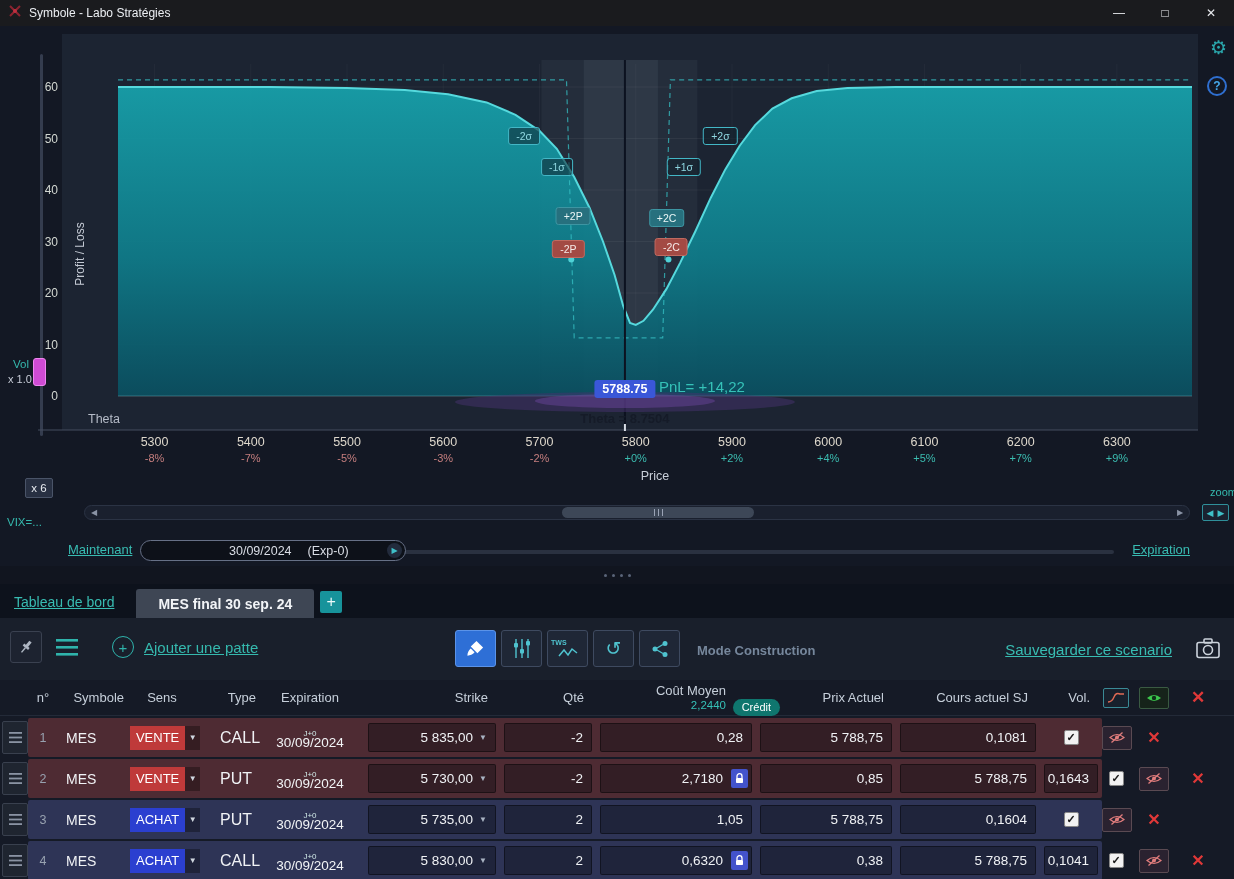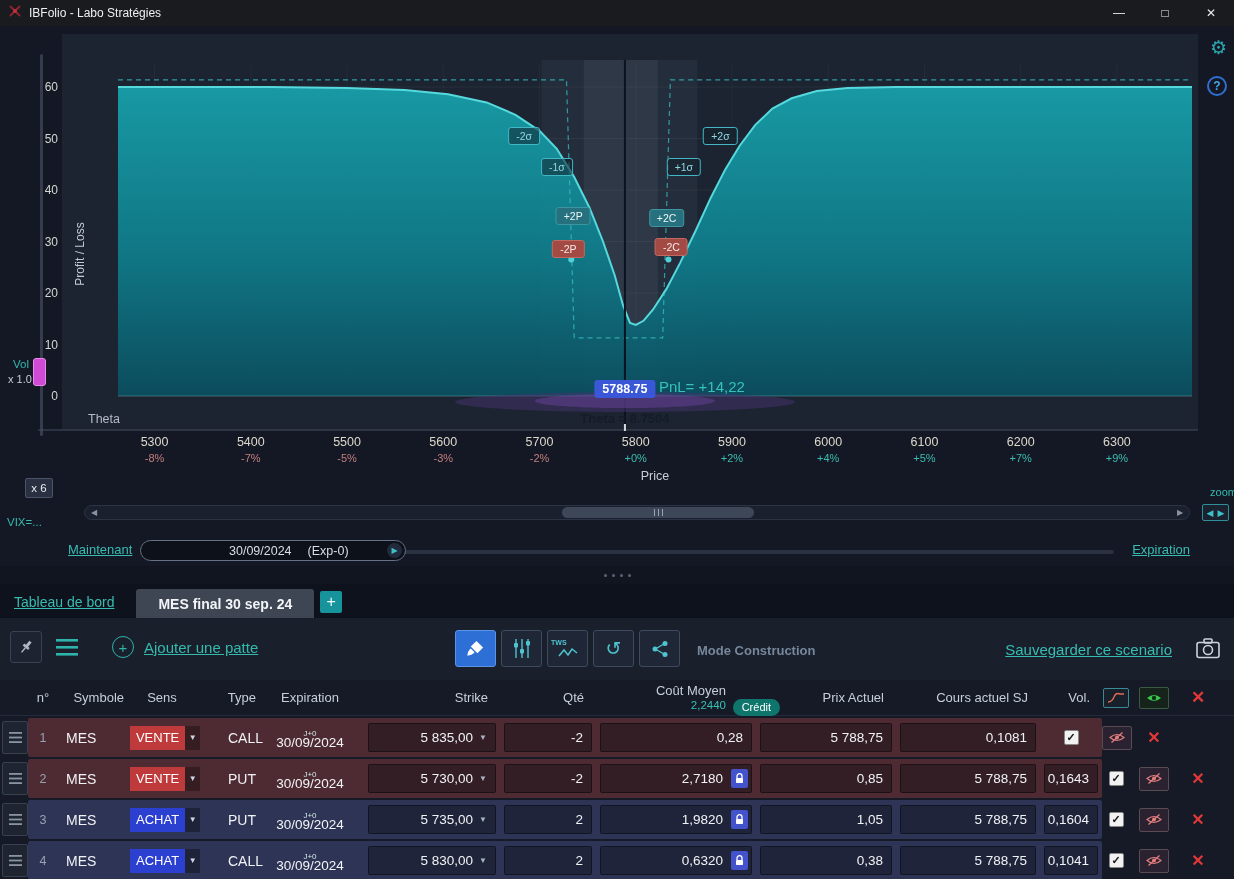--- a/index.html
+++ b/index.html
@@ -133,21 +133,21 @@
          display:flex;align-items:center;justify-content:center;margin-left:2px;}
 .num{color:#98a2b0;font-size:12.5px;text-align:center;}
 .sym{padding-left:10px;font-size:14px;}
 .sens{display:flex;align-items:center;padding-left:6px;}
 .sens-badge{width:56px;height:24px;display:flex;align-items:center;justify-content:center;
             color:#fff;font-weight:normal;font-size:13px;}
 .sell .sens-badge{background:#bf3a3a;}
 .buy .sens-badge{background:#2b3fd0;}
 .sens-dd{width:15px;height:24px;background:rgba(0,0,0,0.32);color:#cfd6df;font-size:8px;
          display:flex;align-items:center;justify-content:center;}
-.typ{padding-left:28px;font-size:14px;}
+.typ{padding-left:20px;font-size:16px;}
 .expi{display:flex;flex-direction:column;align-items:center;line-height:11px;padding-top:1px;}
 .expi .days{font-size:8px;color:#cfe9e7;height:9px;}
 .expi .date{font-size:13.5px;color:#f2f4f6;}
 .vcell{background:rgba(8,10,16,0.38);border:1px solid rgba(0,0,0,0.42);height:29px;margin:0 4px;
        border-radius:2px;display:flex;align-items:center;justify-content:flex-end;padding:0 8px;}
 .vcell .dd{color:#a8b2c2;font-size:8px;margin-left:6px;}
 .cost-cell{position:relative;padding-right:28px;}
 .lockbox{position:absolute;right:3px;top:4px;width:17px;height:19px;background:#4353cc;border-radius:2px;
          display:flex;align-items:center;justify-content:center;}
 .chk{width:15px;height:15px;background:#f2f2f2;border:1px solid #888;border-radius:2px;margin:0 auto;
@@ -161,21 +161,21 @@
 
 <div class="app">
 
   <div class="titlebar">
     <span>
       <svg width="14" height="14" viewBox="0 0 14 14">
           <path d="M2 12 L12 2 M2 2 L12 12" stroke="#8b2430" stroke-width="2"></path>
           <circle cx="7" cy="7" r="2" fill="#c03040"></circle>
         </svg>
     </span>
-    <span class="title">IBFolio - Labo Stratégies</span>
+    <span class="title">Symbole - Labo Stratégies</span>
     <div class="winbtns">
       <span class="winbtn">—</span>
       <span class="winbtn">□</span>
       <span class="winbtn">✕</span>
     </div>
   </div>
 
   <div class="chart-panel">
 
     <span class="vol-label">Vol</span>
@@ -556,29 +556,20 @@
           <div class="cell typ">PUT</div>
           <div class="cell expi">
             <span class="days">J+0</span>
             <span class="date">30/09/2024</span>
           </div>
           <div class="cell vcell">
             <span>5 735,00</span>
             <span class="dd">▼</span>
           </div>
           <div class="cell vcell">2</div>
-          <div class="cell vcell cost-cell">
-            <span>1,9820</span>
-            <span class="lockbox">
-              <svg width="9" height="11" viewBox="0 0 9 11">
-                <path d="M2 5 V3.2 a2.5 2.5 0 0 1 5 0 V5" fill="none" stroke="#fff" stroke-width="1.3"></path>
-                <rect x="1" y="5" width="7" height="5" rx="0.8" fill="#fff"></rect>
-              </svg>
-            </span>
-          </div>
           <div class="cell vcell">1,05</div>
           <div class="cell vcell">5 788,75</div>
           <div class="cell vcell">0,1604</div>
           <div class="cell">
             <span class="chk">✓</span>
           </div>
           <div class="cell">
             <span class="eyebox">
               <svg width="16" height="13" viewBox="0 0 16 13">
                 <path d="M1 6.5 Q8 0.5 15 6.5 Q8 12.5 1 6.5 Z" fill="none" stroke="#e27d7d" stroke-width="1.2"></path>

